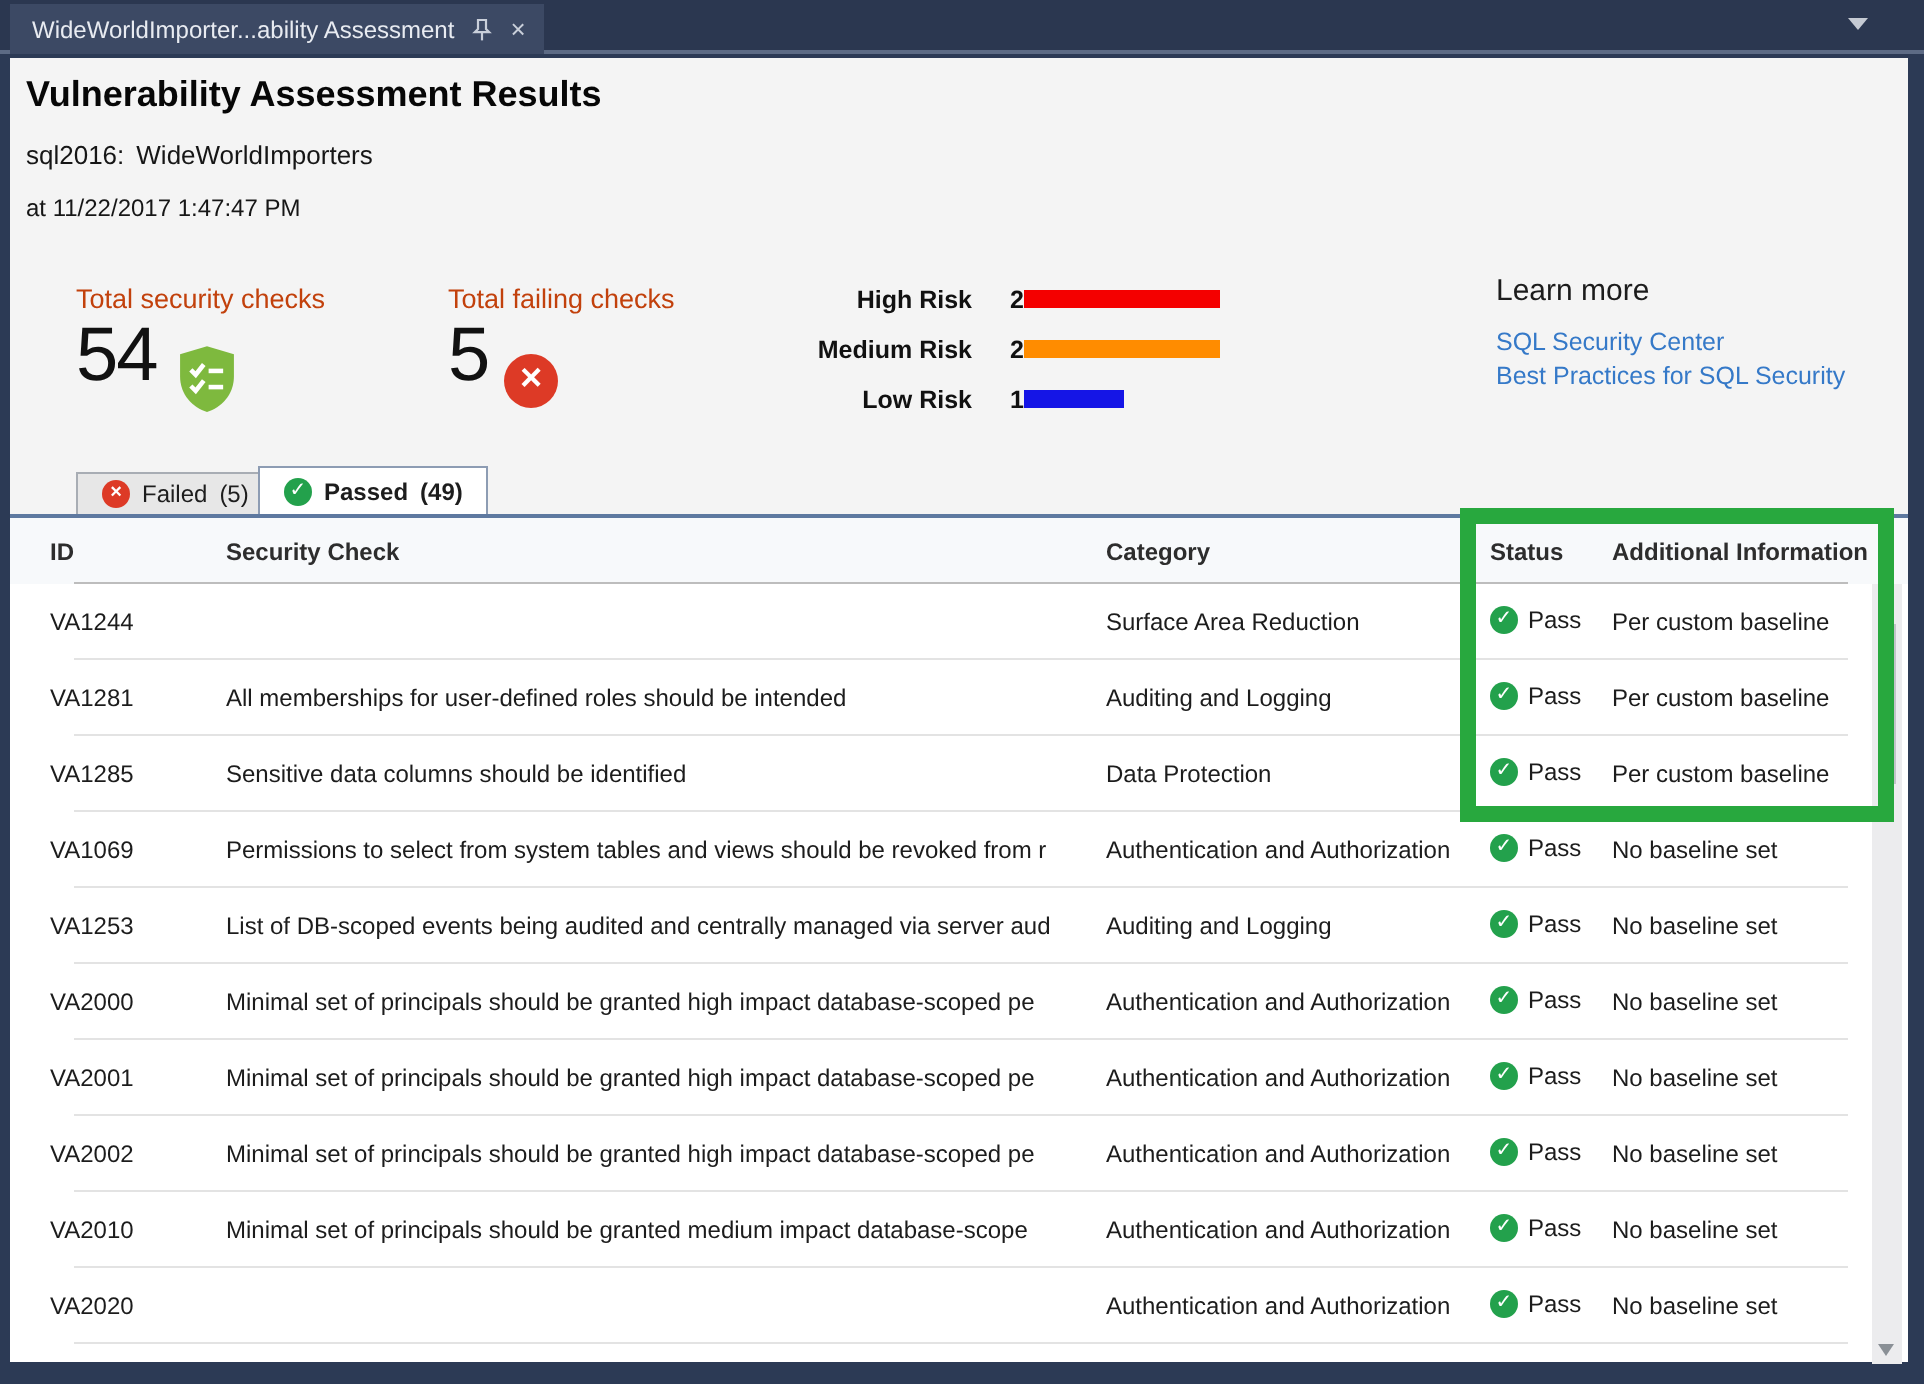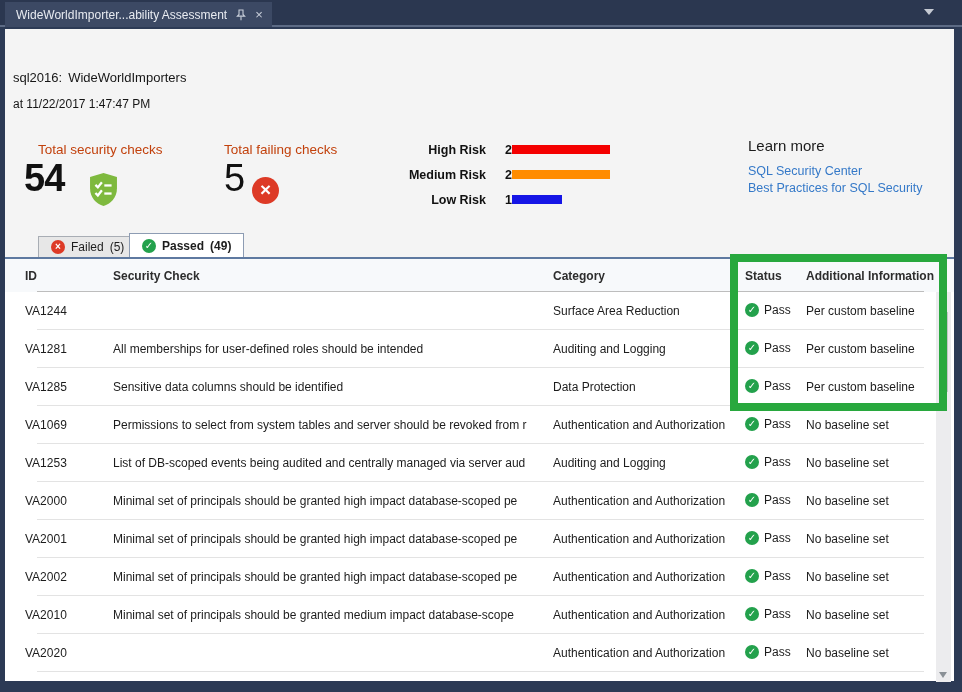--- a/index.html
+++ b/index.html
@@ -21,21 +21,21 @@
   .content{ position:absolute; left:5px; right:8px; top:29px; bottom:11px; background:#f4f4f4; }
 
   .page-title{ position:absolute; left:8px; top:8px; font-size:18px; font-weight:bold; color:#070707; }
   .server-line{ position:absolute; left:8px; top:41px; font-size:13px; color:#161616; }
   .server-line .db{ margin-left:6px; }
   .time-line{ position:absolute; left:8px; top:68px; font-size:12px; color:#161616; }
 
   
   .sum-label{ position:absolute; top:113px; font-size:13.5px; color:#c2410c; }
   .sum-num{ position:absolute; top:128px; font-size:38px; font-weight:300; color:#111; letter-spacing:-1px; }
-  .lbl-total{ left:33px; } .num-total{ left:19px;font-weight:bold; }
+  .lbl-total{ left:33px; } .num-total{ left:33px; }
   .lbl-fail{ left:219px; } .num-fail{ left:219px; }
   .shield{ position:absolute; left:82px; top:143px; }
   .big-fail-icon{ position:absolute; left:247px; top:148px; width:27px; height:27px; border-radius:50%;
                   background:#dd3a26; color:#fff; font-size:19px; font-weight:bold; line-height:25px; text-align:center; }
 
   .risk-legend{ position:absolute; left:395px; top:108px;text-align:right; }
   .legend-row{ display:flex; align-items:center; height:25px; }
   .legend-label{ width:86px; font-size:12.5px; font-weight:bold; color:#111; }
   .legend-count{ width:26px; font-size:12.5px; font-weight:bold; color:#111; }
   .legend-bar{ height:9px; }
@@ -103,20 +103,21 @@
           <line x1="5" y1="7.5" x2="5" y2="11.2" stroke="#c9cfda" stroke-width="1.1"></line>
         </svg>
       </span>
       <span class="ticon">×</span>
     </div>
     <div class="caret"></div>
   </div>
 
   <div class="content">
 
+    <div class="page-title">Vulnerability Assessment Results</div>
     <div class="server-line">
       <span>sql2016:</span><span class="db">WideWorldImporters</span>
     </div>
     <div class="time-line">at 11/22/2017 1:47:47 PM</div>
 
     <div class="sum-label lbl-total">Total security checks</div>
     <div class="sum-num num-total">54</div>
     <span class="shield">
       <svg width="33" height="35" viewBox="0 0 24 26">
         <path d="M12 0.8 L22 3.8 V12 C22 19 17.2 23.6 12 25.3 C6.8 23.6 2 19 2 12 V3.8 Z" fill="#7eb93e"></path>
@@ -205,21 +206,21 @@
             <div class="tcell c-cat">Data Protection</div>
             <div class="tcell c-status">
               <span class="pass-dot">✓</span>
               <span>Pass</span>
             </div>
             <div class="tcell c-info">Per custom baseline</div>
             <div class="rsep"></div>
           </div>
           <div class="trow">
             <div class="tcell c-id">VA1069</div>
-            <div class="tcell c-check">Permissions to select from system tables and server should be revoked from r</div>
+            <div class="tcell c-check">Permissions to select from system tables and views should be revoked from r</div>
             <div class="tcell c-cat">Authentication and Authorization</div>
             <div class="tcell c-status">
               <span class="pass-dot">✓</span>
               <span>Pass</span>
             </div>
             <div class="tcell c-info">No baseline set</div>
             <div class="rsep"></div>
           </div>
           <div class="trow">
             <div class="tcell c-id">VA1253</div>

